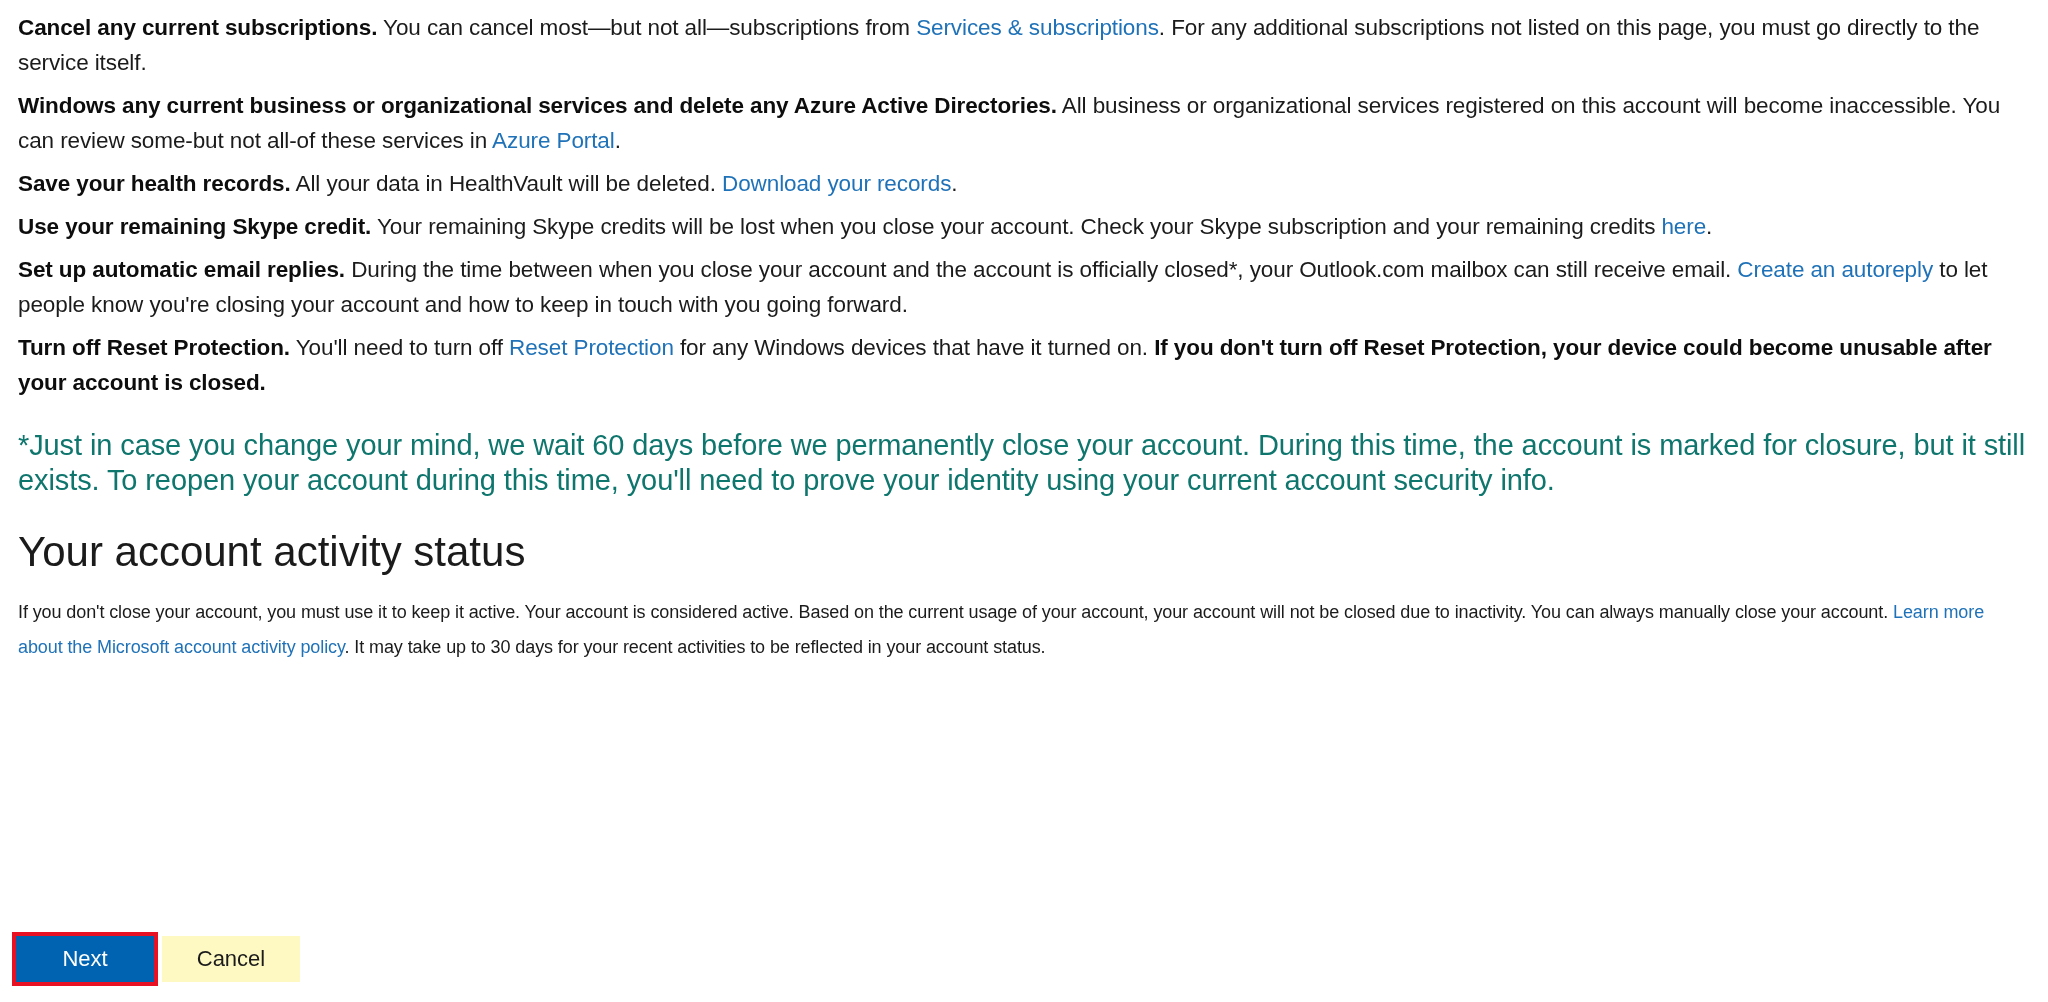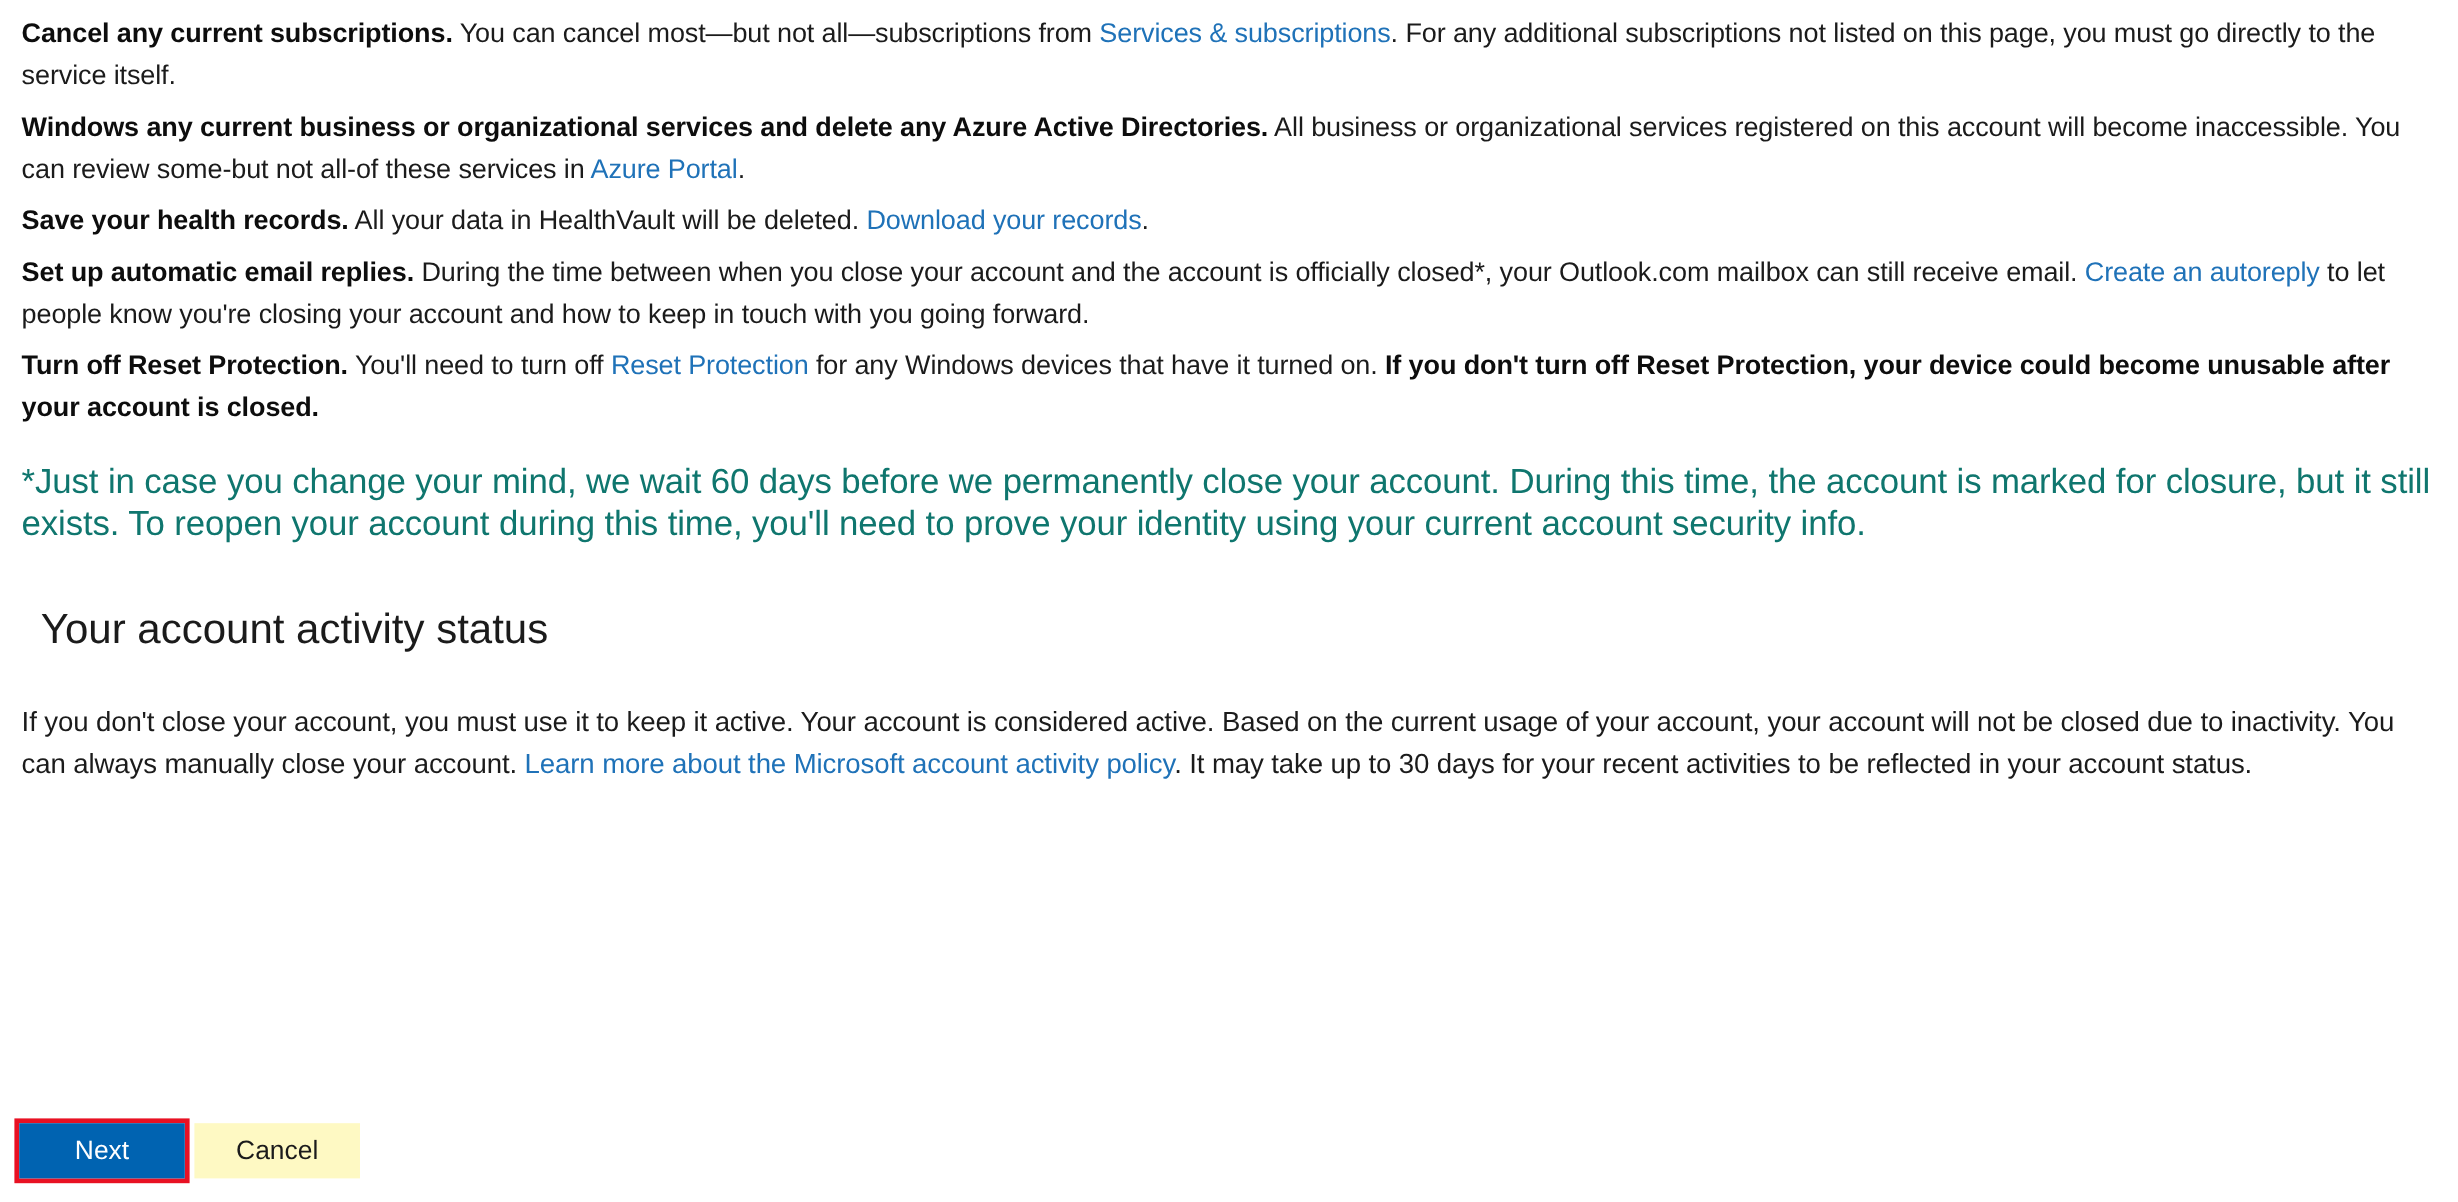--- a/index.html
+++ b/index.html
@@ -50,31 +50,31 @@
   .footnote {
     font-size: 29px;
     line-height: 35px;
     letter-spacing: -0.1px;
     margin: 0;
     color: #0f766e;
     max-width: 2012px;
   }
   .spacer-footnote { height: 28px; }
   h2.section-heading {
-    font-size: 35px;
+    font-size: 42px;
     font-weight: 300;
     line-height: 42px;
     letter-spacing: 0px;
-    margin: 16px;
+    margin: 0;
     color: #1b1b1b;
   }
   .spacer-heading-top { height: 33px; }
   .spacer-heading-bottom { height: 22px; }
   .activity-para {
-    font-size: 23px;
+    font-size: 18px;
     line-height: 35px;
     letter-spacing: -0.1px;
     margin: 0;
     color: #1b1b1b;
     max-width: 2012px;
   }
   .button-row {
     position: absolute;
     left: 12px;
     top: 932px;
@@ -124,20 +124,23 @@
 
   <p class="bullet-para">
     <span class="lead">Windows any current business or organizational services and delete any Azure Active Directories.</span><span> All business or organizational services registered on this account will become inaccessible. You can review some-but not all-of these services in </span><a class="link">Azure Portal</a><span>.</span>
   </p>
 
   <p class="bullet-para">
     <span class="lead">Save your health records.</span><span> All your data in HealthVault will be deleted. </span><a class="link">Download your records</a><span>.</span>
   </p>
 
 
+  <p class="bullet-para">
+    <span class="lead">Use your remaining Skype credit.</span><span> Your remaining Skype credits will be lost when you close your account. Check your Skype subscription and your remaining credits </span><a class="link">here</a><span>.</span>
+  </p>
 
   <p class="bullet-para">
     <span class="lead">Set up automatic email replies.</span><span> During the time between when you close your account and the account is officially closed*, your Outlook.com mailbox can still receive email. </span><a class="link">Create an autoreply</a><span> to let people know you're closing your account and how to keep in touch with you going forward.</span>
   </p>
 
   <p class="bullet-para">
     <span class="lead">Turn off Reset Protection.</span><span> You'll need to turn off </span><a class="link">Reset Protection</a><span> for any Windows devices that have it turned on. </span><span class="strong">If you don't turn off Reset Protection, your device could become unusable after your account is closed.</span>
   </p>
 
   <div class="spacer-footnote"></div>

